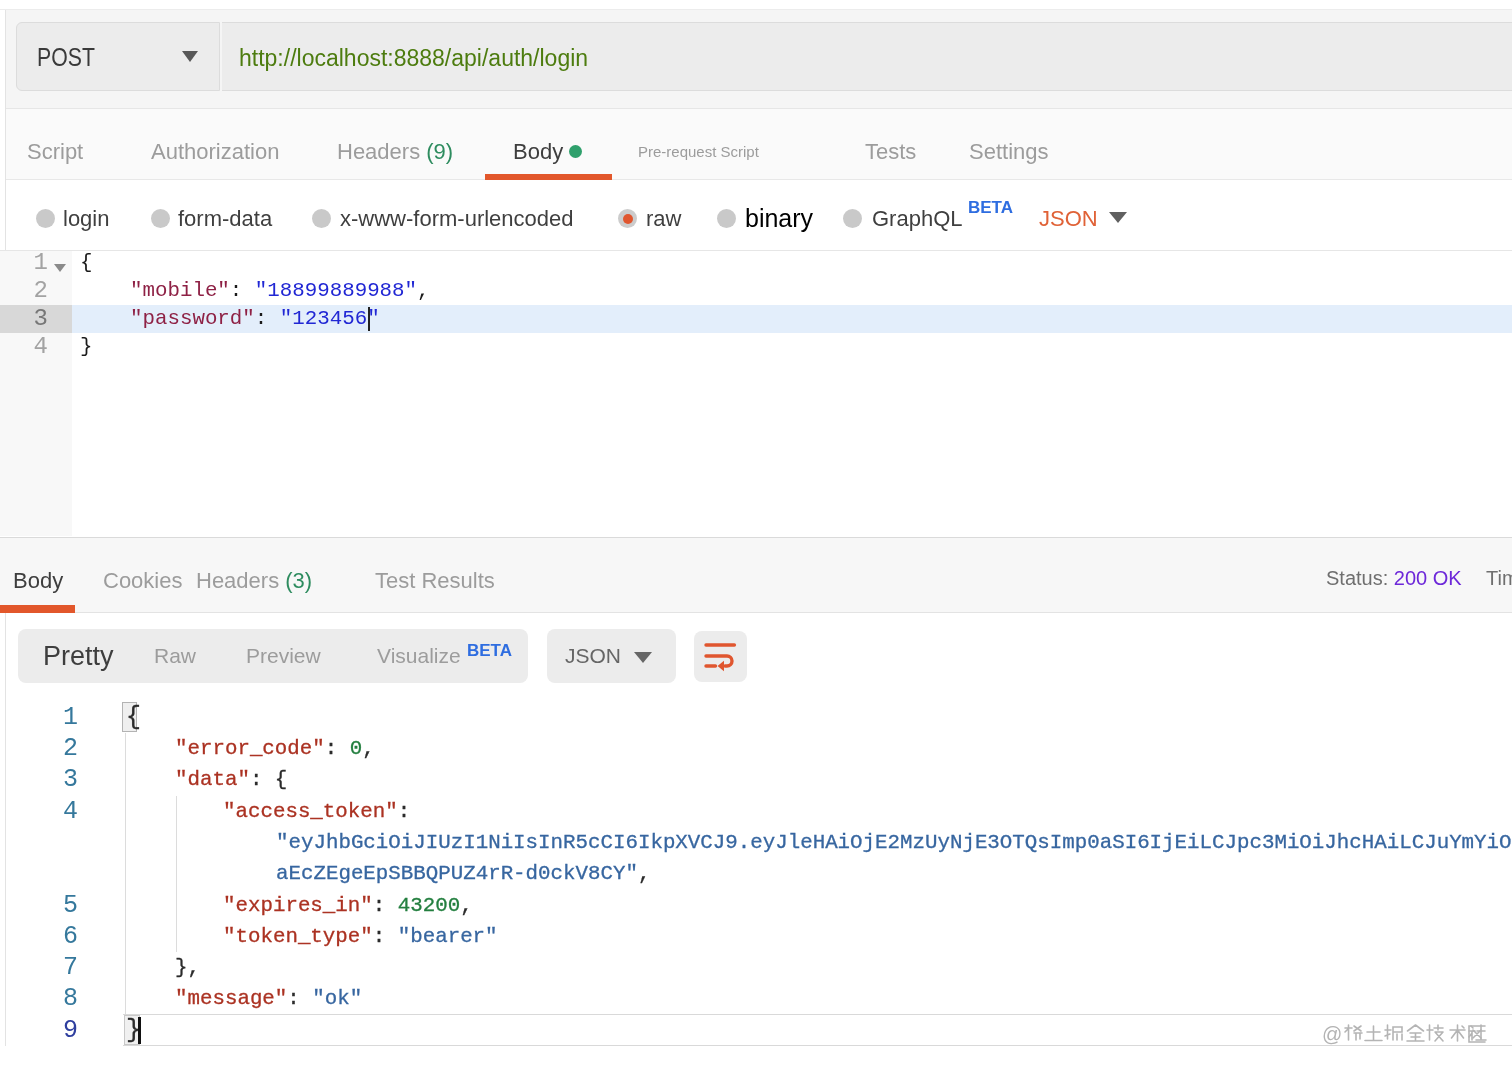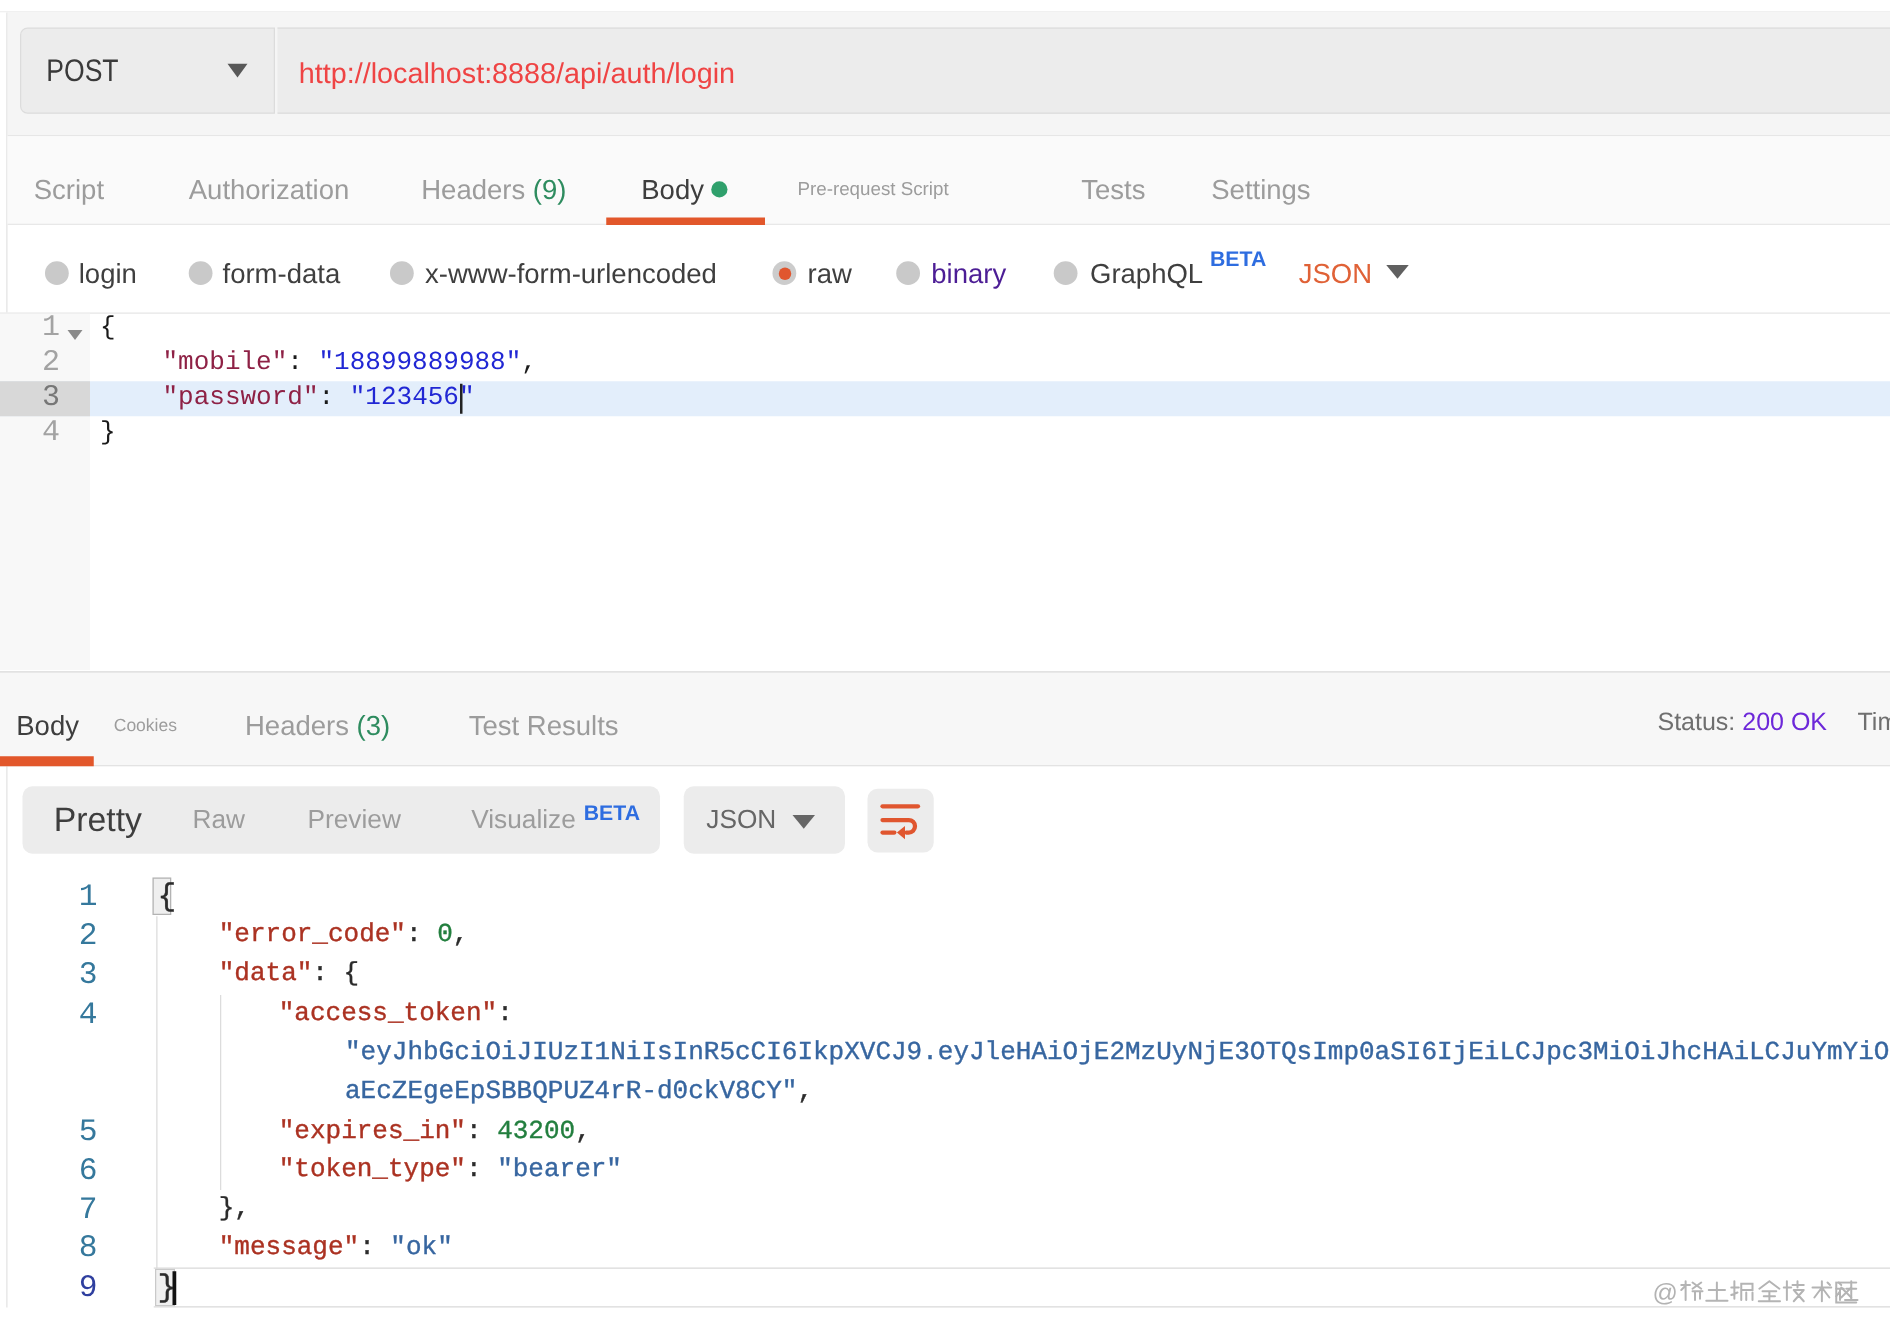--- a/index.html
+++ b/index.html
@@ -21,21 +21,21 @@
 
 <div class="abs" style="left:6px;top:10px;width:1506px;height:98px;background:#f5f5f5;border-bottom:1px solid #e6e6e6;"></div>
 
 <div class="abs" style="left:0;top:10px;width:5px;height:1036px;background:#fff;border-right:1px solid #e3e3e3;"></div>
 
 <div class="abs" style="left:16px;top:22px;width:204px;height:69px;background:#ececec;border:1px solid #dcdcdc;border-radius:6px 0 0 6px;box-sizing:border-box;"></div>
 
 <div class="abs" style="left:222px;top:22px;width:1290px;height:69px;background:#ececec;border-top:1px solid #dcdcdc;border-bottom:1px solid #dcdcdc;box-sizing:border-box;"></div>
 <div class="t" id="post-label" style="left:37px;top:43px;font-size:25px;line-height:28px;font-weight:400;color:#3a3a3a;transform:scaleX(.85);transform-origin:left center;">POST</div>
 <div class="abs tri-down" style="left:182px;top:51px;border-left-width:8px;border-right-width:8px;border-top-width:11px;border-top-color:#585858;"></div>
-<div class="t" id="url-label" style="left:239px;top:46px;font-size:23px;line-height:25px;color:#ef4444;">http://localhost:8888/api/auth/login</div>
+<div class="t" id="url-label" style="left:239px;top:46px;font-size:23px;line-height:25px;color:#4d7c0f;">http://localhost:8888/api/auth/login</div>
 
 <div class="abs" style="left:6px;top:109px;width:1506px;height:70px;background:#fafafa;border-bottom:1px solid #e8e8e8;"></div>
 <div class="t gray" id="tab-params" style="left:27px;top:139px;font-size:22px;line-height:25px;">Script</div>
 <div class="t gray" id="tab-auth" style="left:151px;top:139px;font-size:22px;line-height:25px;">Authorization</div>
 <div class="t gray" id="tab-headers" style="left:337px;top:139px;font-size:22px;line-height:25px;">Headers <span class="green">(9)</span></div>
 <div class="t dark" id="tab-body" style="left:513px;top:139px;font-size:22px;line-height:25px;">Body</div>
 <div class="circle" style="left:569px;top:145px;width:13px;height:13px;background:#2fa06c;"></div>
 <div class="t gray" id="tab-pre" style="left:638px;top:139px;font-size:15px;line-height:25px;">Pre-request Script</div>
 <div class="t gray" id="tab-tests" style="left:865px;top:139px;font-size:22px;line-height:25px;">Tests</div>
 <div class="t gray" id="tab-settings" style="left:969px;top:139px;font-size:22px;line-height:25px;">Settings</div>
@@ -44,21 +44,21 @@
 <div class="circle" style="left:36px;top:209px;width:19px;height:19px;background:#c9c9c9;"></div>
 <div class="t dark" id="r-none" style="left:63px;top:206px;font-size:22px;line-height:25px;color:#3f3f3f;">login</div>
 <div class="circle" style="left:151px;top:209px;width:19px;height:19px;background:#c9c9c9;"></div>
 <div class="t dark" id="r-form" style="left:178px;top:206px;font-size:22px;line-height:25px;color:#3f3f3f;">form-data</div>
 <div class="circle" style="left:312px;top:209px;width:19px;height:19px;background:#c9c9c9;"></div>
 <div class="t dark" id="r-xwww" style="left:340px;top:206px;font-size:22px;line-height:25px;color:#3f3f3f;">x-www-form-urlencoded</div>
 <div class="circle" style="left:618px;top:209px;width:19px;height:19px;background:#cccccc;"></div>
 <div class="circle" style="left:622.5px;top:213.5px;width:10px;height:10px;background:#e0562f;"></div>
 <div class="t dark" id="r-raw" style="left:646px;top:206px;font-size:22px;line-height:25px;color:#3f3f3f;">raw</div>
 <div class="circle" style="left:717px;top:209px;width:19px;height:19px;background:#c9c9c9;"></div>
-<div class="t dark" id="r-bin" style="left:745px;top:206px;font-size:22px;line-height:25px;color:#4c1d95;">binary</div>
+<div class="t dark" id="r-bin" style="left:745px;top:206px;font-size:25px;line-height:25px;color:#000000;">binary</div>
 <div class="circle" style="left:843px;top:209px;width:19px;height:19px;background:#c9c9c9;"></div>
 <div class="t dark" id="r-gql" style="left:872px;top:206px;font-size:22px;line-height:25px;color:#3f3f3f;">GraphQL</div>
 <div class="t" id="r-beta" style="left:968px;top:198px;font-size:17px;line-height:19px;font-weight:700;color:#2e6de0;">BETA</div>
 <div class="t" id="r-json" style="left:1039px;top:206px;font-size:22px;line-height:25px;color:#e06237;">JSON</div>
 <div class="abs tri-down" style="left:1109px;top:212px;border-left-width:9px;border-right-width:9px;border-top-width:11px;border-top-color:#606060;"></div>
 
 <div class="abs" style="left:0;top:250px;width:1512px;height:287px;background:#fff;border-top:1px solid #e6e6e6;"></div>
 <div class="abs" style="left:0;top:251px;width:72px;height:285px;background:#f8f8f8;"></div>
 
 <div class="abs" style="left:0;top:305px;width:1512px;height:28px;background:#e3eefb;"></div>
@@ -71,21 +71,21 @@
 <div class="abs tri-down" style="left:54px;top:263.5px;border-left-width:6px;border-right-width:6px;border-top-width:8px;border-top-color:#8a8a8a;"></div>
 
 <div class="t mono" style="left:80px;top:249px;line-height:28px;color:#1a1a1a;">{</div>
 <div class="t mono" style="left:130px;top:277px;line-height:28px;color:#1a1a1a;"><span style="color:#8e2145;">"mobile"</span>: <span style="color:#2127d4;">"18899889988"</span>,</div>
 <div class="t mono" style="left:130px;top:305px;line-height:28px;color:#1a1a1a;"><span style="color:#8e2145;">"password"</span>: <span style="color:#2127d4;">"123456"</span></div>
 <div class="abs" style="left:368px;top:307px;width:2px;height:24px;background:#222;"></div>
 <div class="t mono" style="left:80px;top:333px;line-height:28px;color:#1a1a1a;">}</div>
 
 <div class="abs" style="left:0;top:537px;width:1512px;height:76px;background:#f7f7f7;border-top:1px solid #dadada;border-bottom:1px solid #e3e3e3;box-sizing:border-box;"></div>
 <div class="t dark" id="rt-body" style="left:13px;top:568px;font-size:22px;line-height:25px;">Body</div>
-<div class="t gray" id="rt-cookies" style="left:91px;top:568px;font-size:14px;line-height:25px;">Cookies</div>
+<div class="t gray" id="rt-cookies" style="left:103px;top:568px;font-size:22px;line-height:25px;">Cookies</div>
 <div class="t gray" id="rt-headers" style="left:196px;top:568px;font-size:22px;line-height:25px;">Headers <span class="green">(3)</span></div>
 <div class="t gray" id="rt-test" style="left:347px;top:568px;font-size:22px;line-height:25px;margin-left:28px;">Test Results</div>
 <div class="abs" style="left:0;top:605px;width:75px;height:8px;background:#e2572b;"></div>
 <div class="t" id="rt-status" style="left:1326px;top:567px;font-size:20px;line-height:23px;color:#6f6f6f;">Status: <span style="color:#6d28d9;">200 OK</span></div>
 <div class="t" id="rt-time" style="left:1486px;top:567px;font-size:20px;line-height:23px;color:#6f6f6f;">Time:</div>
 
 <div class="abs" style="left:18px;top:629px;width:510px;height:54px;background:#ececec;border-radius:8px;"></div>
 <div class="t dark" id="tb-pretty" style="left:43px;top:644px;font-size:27px;line-height:24px;">Pretty</div>
 <div class="t gray" id="tb-raw" style="left:154px;top:644px;font-size:21px;line-height:24px;">Raw</div>
 <div class="t gray" id="tb-preview" style="left:246px;top:644px;font-size:21px;line-height:24px;">Preview</div>

